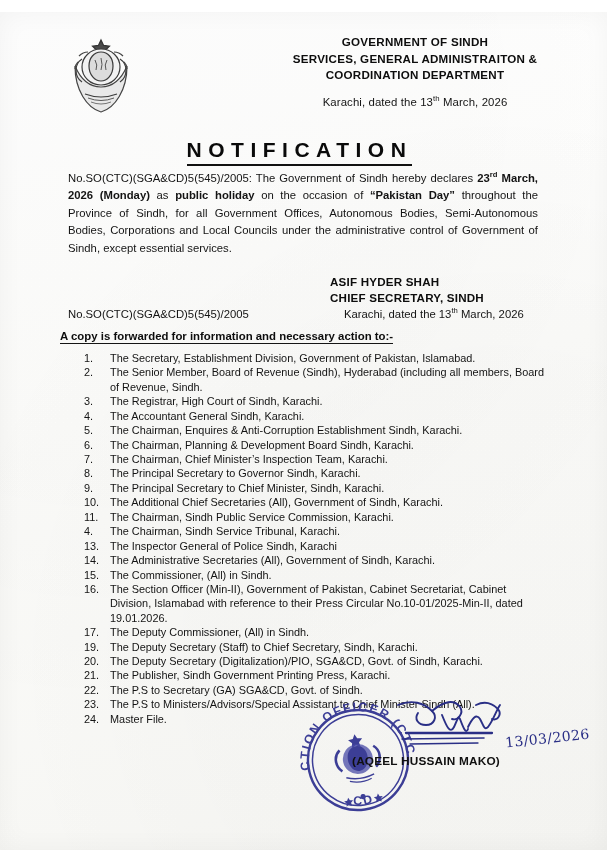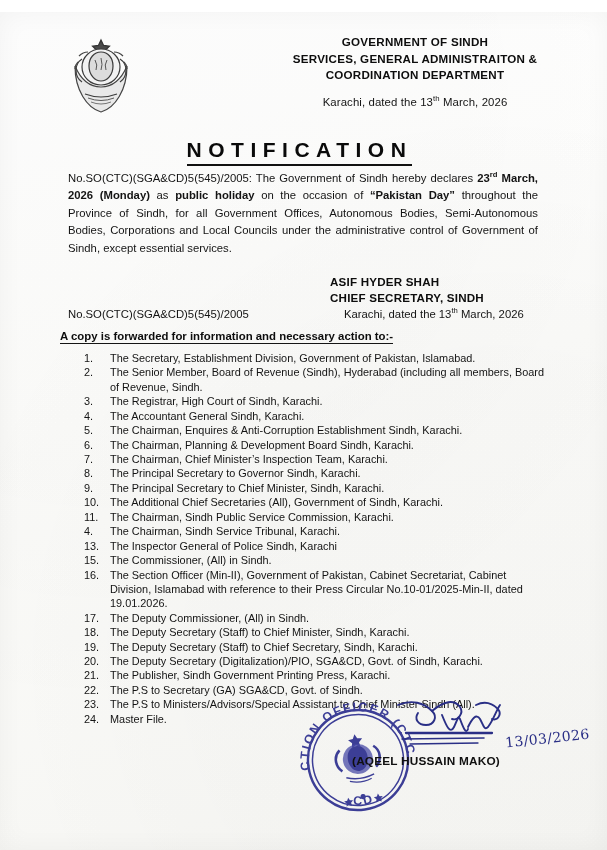--- a/index.html
+++ b/index.html
@@ -289,34 +289,34 @@
       </div>
     <div class="list-item">
         <span class="li-num">4.</span>
         <span class="li-text">The Chairman, Sindh Service Tribunal, Karachi.</span>
       </div>
     <div class="list-item">
         <span class="li-num">13.</span>
         <span class="li-text">The Inspector General of Police Sindh, Karachi</span>
       </div>
     <div class="list-item">
+        <span class="li-num">14.</span>
+        <span class="li-text">The Administrative Secretaries (All), Government of Sindh, Karachi.</span>
+      </div>
+    <div class="list-item">
         <span class="li-num">15.</span>
         <span class="li-text">The Commissioner, (All) in Sindh.</span>
       </div>
     <div class="list-item">
         <span class="li-num">16.</span>
         <span class="li-text">The Section Officer (Min-II), Government of Pakistan, Cabinet Secretariat, Cabinet Division, Islamabad with reference to their Press Circular No.10-01/2025-Min-II, dated 19.01.2026.</span>
       </div>
     <div class="list-item">
         <span class="li-num">17.</span>
         <span class="li-text">The Deputy Commissioner, (All) in Sindh.</span>
-      </div>
-    <div class="list-item">
-        <span class="li-num">18.</span>
-        <span class="li-text">The Deputy Secretary (Staff) to Chief Minister, Sindh, Karachi.</span>
       </div>
     <div class="list-item">
         <span class="li-num">19.</span>
         <span class="li-text">The Deputy Secretary (Staff) to Chief Secretary, Sindh, Karachi.</span>
       </div>
     <div class="list-item">
         <span class="li-num">20.</span>
         <span class="li-text">The Deputy Secretary (Digitalization)/PIO, SGA&amp;CD, Govt. of Sindh, Karachi.</span>
       </div>
     <div class="list-item">

